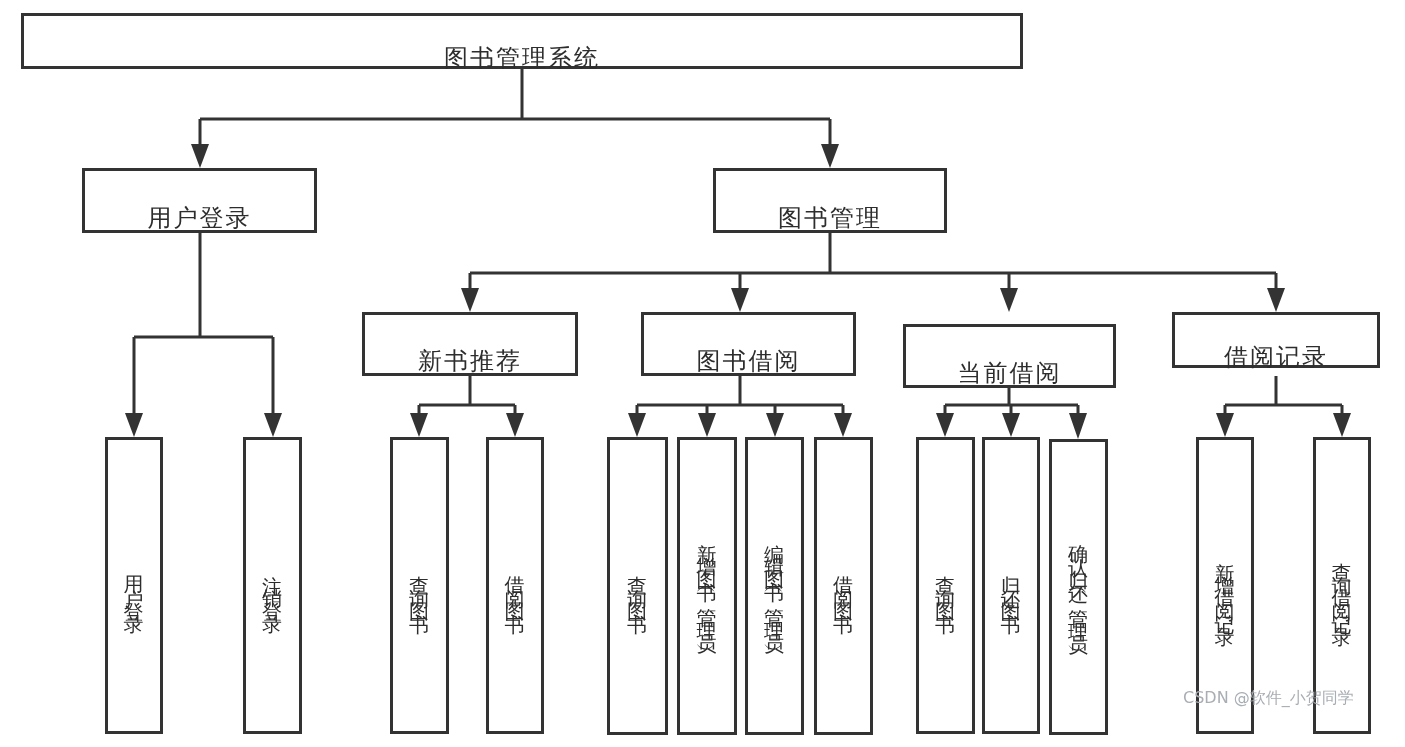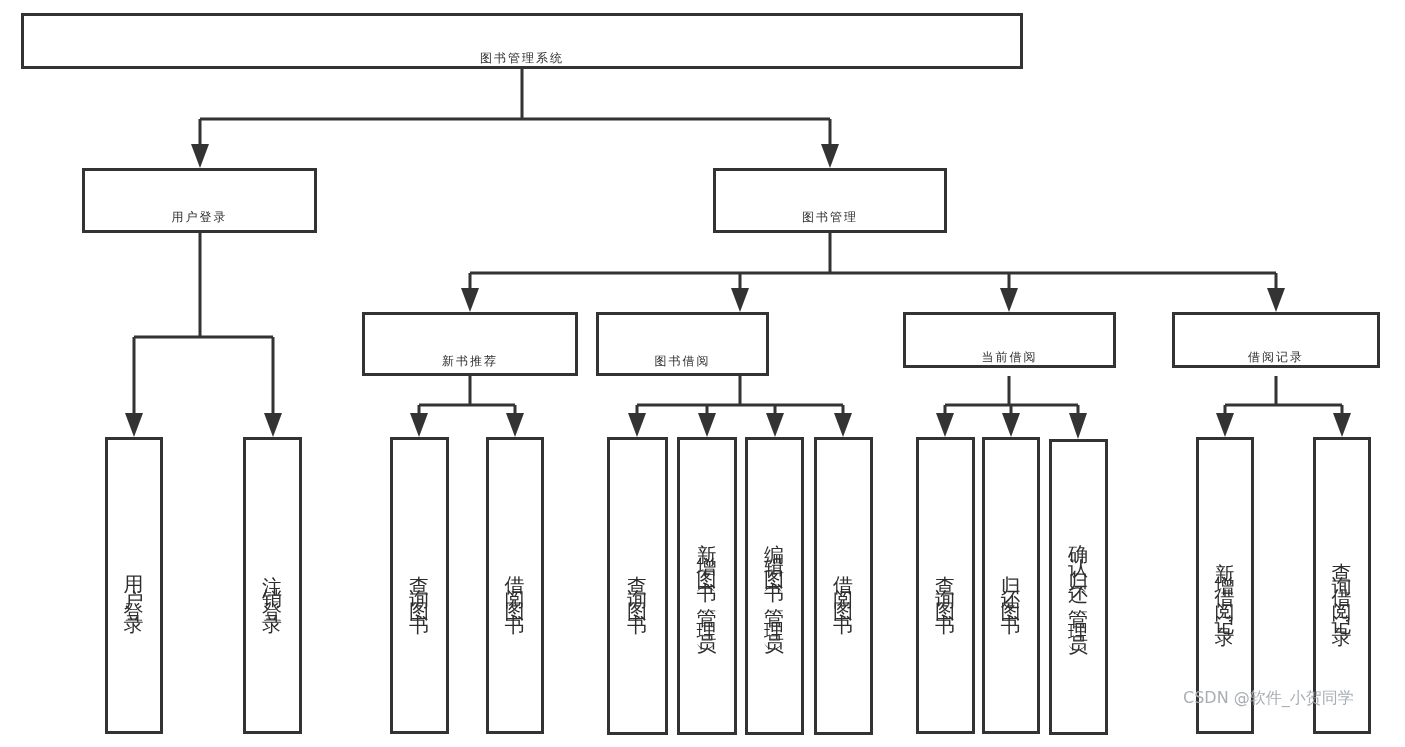--- a/index.html
+++ b/index.html
@@ -38,21 +38,21 @@
     position:absolute;
     box-sizing:border-box;
     border:3px solid var(--box-border);
     background:var(--box-fill);
     display:flex;
     align-items:center;
     justify-content:center;
     color:var(--text);
   }
   .hbox .label{
-    font-size:12px;
+    font-size:24px;
     letter-spacing:2px;
     white-space:nowrap;
     margin-top:34px;
   }
   .vbox .label{
     writing-mode:vertical-rl;
     text-orientation:mixed;
     font-size:20px;
     line-height:1;
     letter-spacing:13px;
@@ -111,24 +111,24 @@
   <div class="node hbox" style="left:82px;top:168px;width:235px;height:65px">
     <span class="label">用户登录</span>
   </div>
   <div class="node hbox" style="left:362px;top:312px;width:216px;height:64px">
     <span class="label">新书推荐</span>
   </div>
 
   <div class="node hbox" style="left:713px;top:168px;width:234px;height:65px">
     <span class="label">图书管理</span>
   </div>
-  <div class="node hbox" style="left:596px;top:312px;width:173px;height:64px">
+  <div class="node hbox" style="left:641px;top:312px;width:215px;height:64px">
     <span class="label">图书借阅</span>
   </div>
-  <div class="node hbox" style="left:903px;top:312px;width:213px;height:56px">
+  <div class="node hbox" style="left:903px;top:324px;width:213px;height:64px">
     <span class="label">当前借阅</span>
   </div>
   <div class="node hbox" style="left:1172px;top:312px;width:208px;height:56px">
     <span class="label">借阅记录</span>
   </div>
 
   <div class="node vbox" style="left:105px;top:437px;width:58px;height:297px">
     <span class="label">用户登录</span>
   </div>
   <div class="node vbox" style="left:243px;top:437px;width:59px;height:297px">

